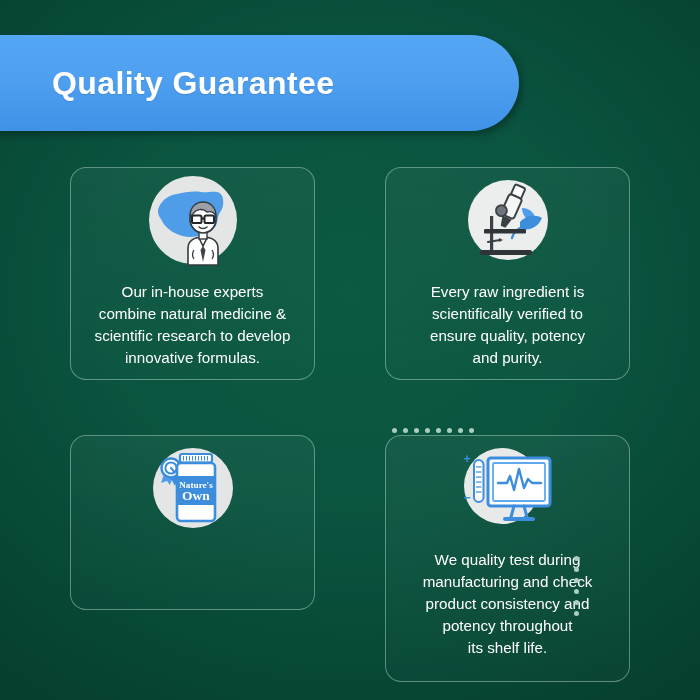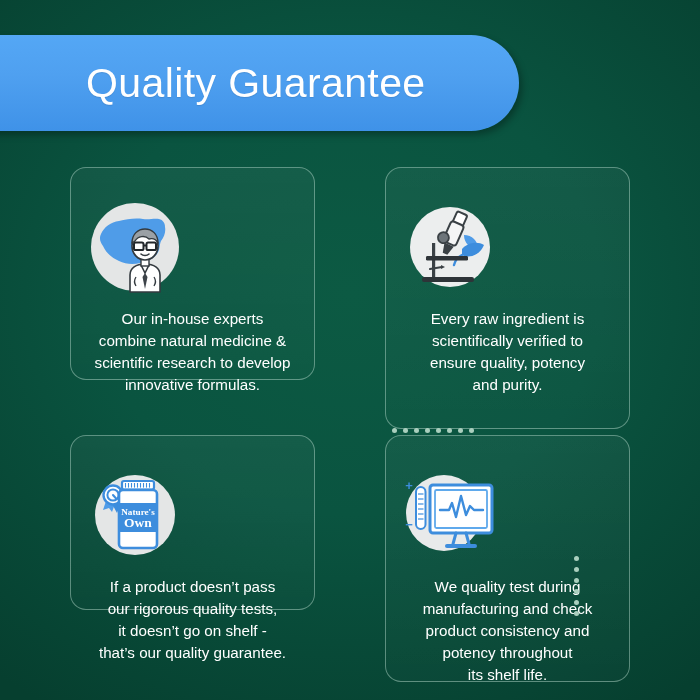--- a/index.html
+++ b/index.html
@@ -36,24 +36,24 @@
     top: 35px;
     width: 529px;
     height: 96px;
     background: linear-gradient(180deg, #54a7f5 0%, #4fa0f0 42%, #3f92e8 100%);
     border-radius: 0 48px 48px 0;
     box-shadow: 3px 4px 7px rgba(0, 0, 0, 0.30);
     display: flex;
     align-items: center;
   }
   .banner-title {
-    margin-left: 96px;
+    margin-left: 62px;
     color: #ffffff;
-    font-size: 41px;
-    font-weight: normal;
+    font-size: 32px;
+    font-weight: bold;
     letter-spacing: 0.4px;
     white-space: nowrap;
     text-shadow: 0 1px 1px rgba(0,0,0,0.10);
   }
 
   
   .grid {
     position: absolute;
     left: 70px;
     top: 167px;
@@ -62,24 +62,25 @@
   }
 
   .card {
     position: absolute;
     width: 245px;
     border-radius: 16px;
     border: 1px solid rgba(190, 225, 210, 0.45);
     background: linear-gradient(180deg, rgba(255,255,255,0.045) 0%, rgba(255,255,255,0.015) 100%);
     display: flex;
     flex-direction: column;
-    padding: 29px 10px 14px;
+    align-items: center;
+    padding: 2px 10px 14px;
   }
   .card.c1 { left: 0;   top: 0;   height: 213px; }
-  .card.c2 { left: 315px; top: 0;   height: 262px; }
+  .card.c2 { left: 315px; top: 0;   height: 213px; }
   .card.c3 { left: 0;   top: 268px; height: 175px; }
   .card.c4 { left: 315px; top: 268px; height: 247px; }
 
   .icon-wrap {
     width: 108px;
     height: 108px;
     display: flex;
     align-items: center;
     justify-content: center;
     flex: none;
@@ -231,24 +232,20 @@
             <line x1="68.5" y1="18" x2="68.5" y2="22.6"></line>
           </g>
 
           <rect x="38" y="25" width="38" height="58" rx="4" fill="#ffffff" stroke="#3d8ddd" stroke-width="2.6"></rect>
 
           <rect x="38" y="38" width="38" height="29" fill="#3d8ddd"></rect>
           <text x="57" y="50" text-anchor="middle" font-family="'Liberation Serif', serif" font-size="9.2" font-weight="bold" fill="#ffffff">Nature's</text>
           <text x="57" y="62" text-anchor="middle" font-family="'Liberation Serif', serif" font-size="13.5" font-weight="bold" fill="#ffffff">Own</text>
         </svg>
       </div>
-      <div class="card-text">If a product doesn’t pass
-our rigorous quality tests,
-it doesn’t go on shelf -
-that’s our quality guarantee.</div>
     </div>
 
     <div class="card c4">
       <div class="icon-wrap">
         <svg width="108" height="108" viewBox="0 0 108 108">
           <circle cx="48" cy="48" r="38" fill="#e8eaea"></circle>
 
           <rect x="20" y="22" width="9.5" height="42" rx="4.8" fill="#ffffff" stroke="#3d8ddd" stroke-width="2"></rect>
           <g stroke="#3d8ddd" stroke-width="1.2">
             <line x1="22" y1="29" x2="27.5" y2="29"></line>

